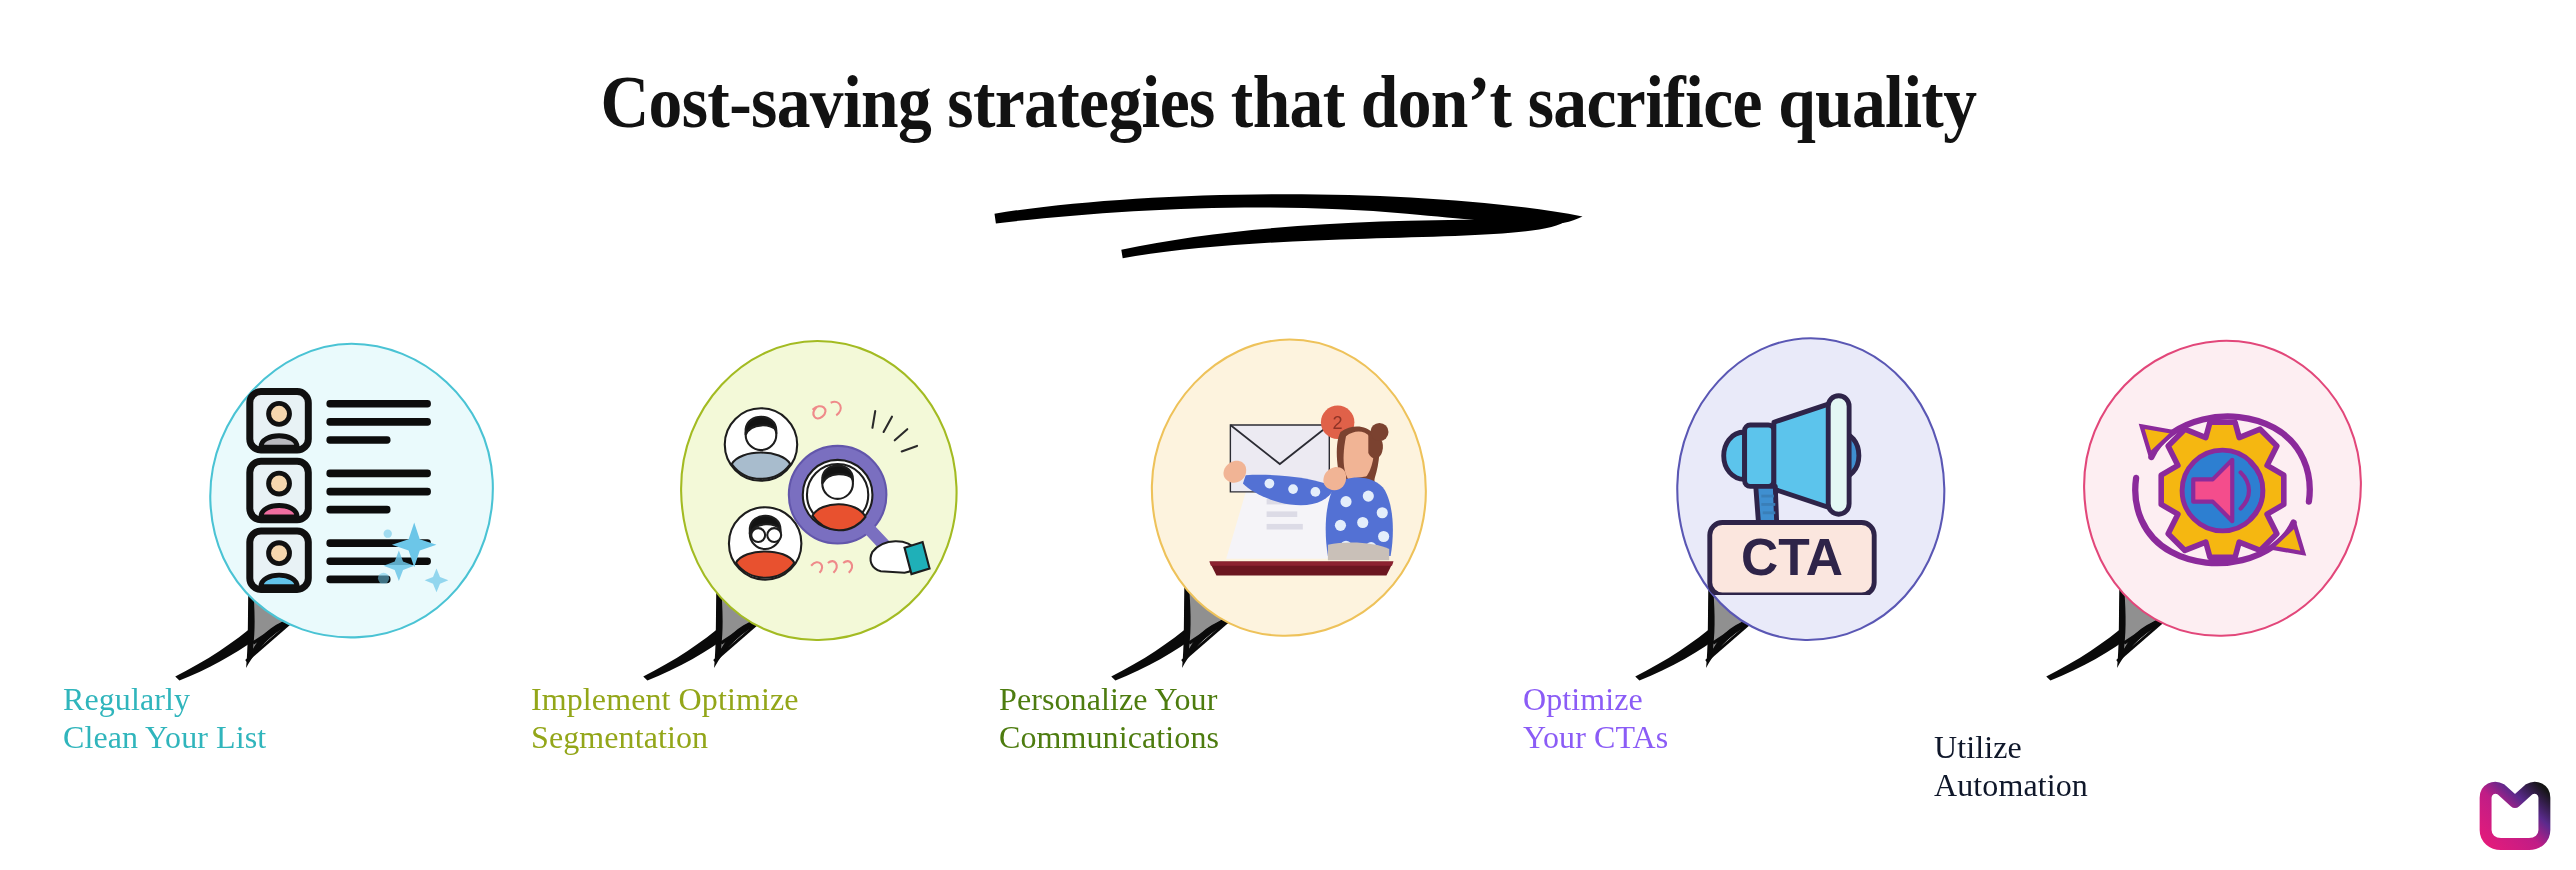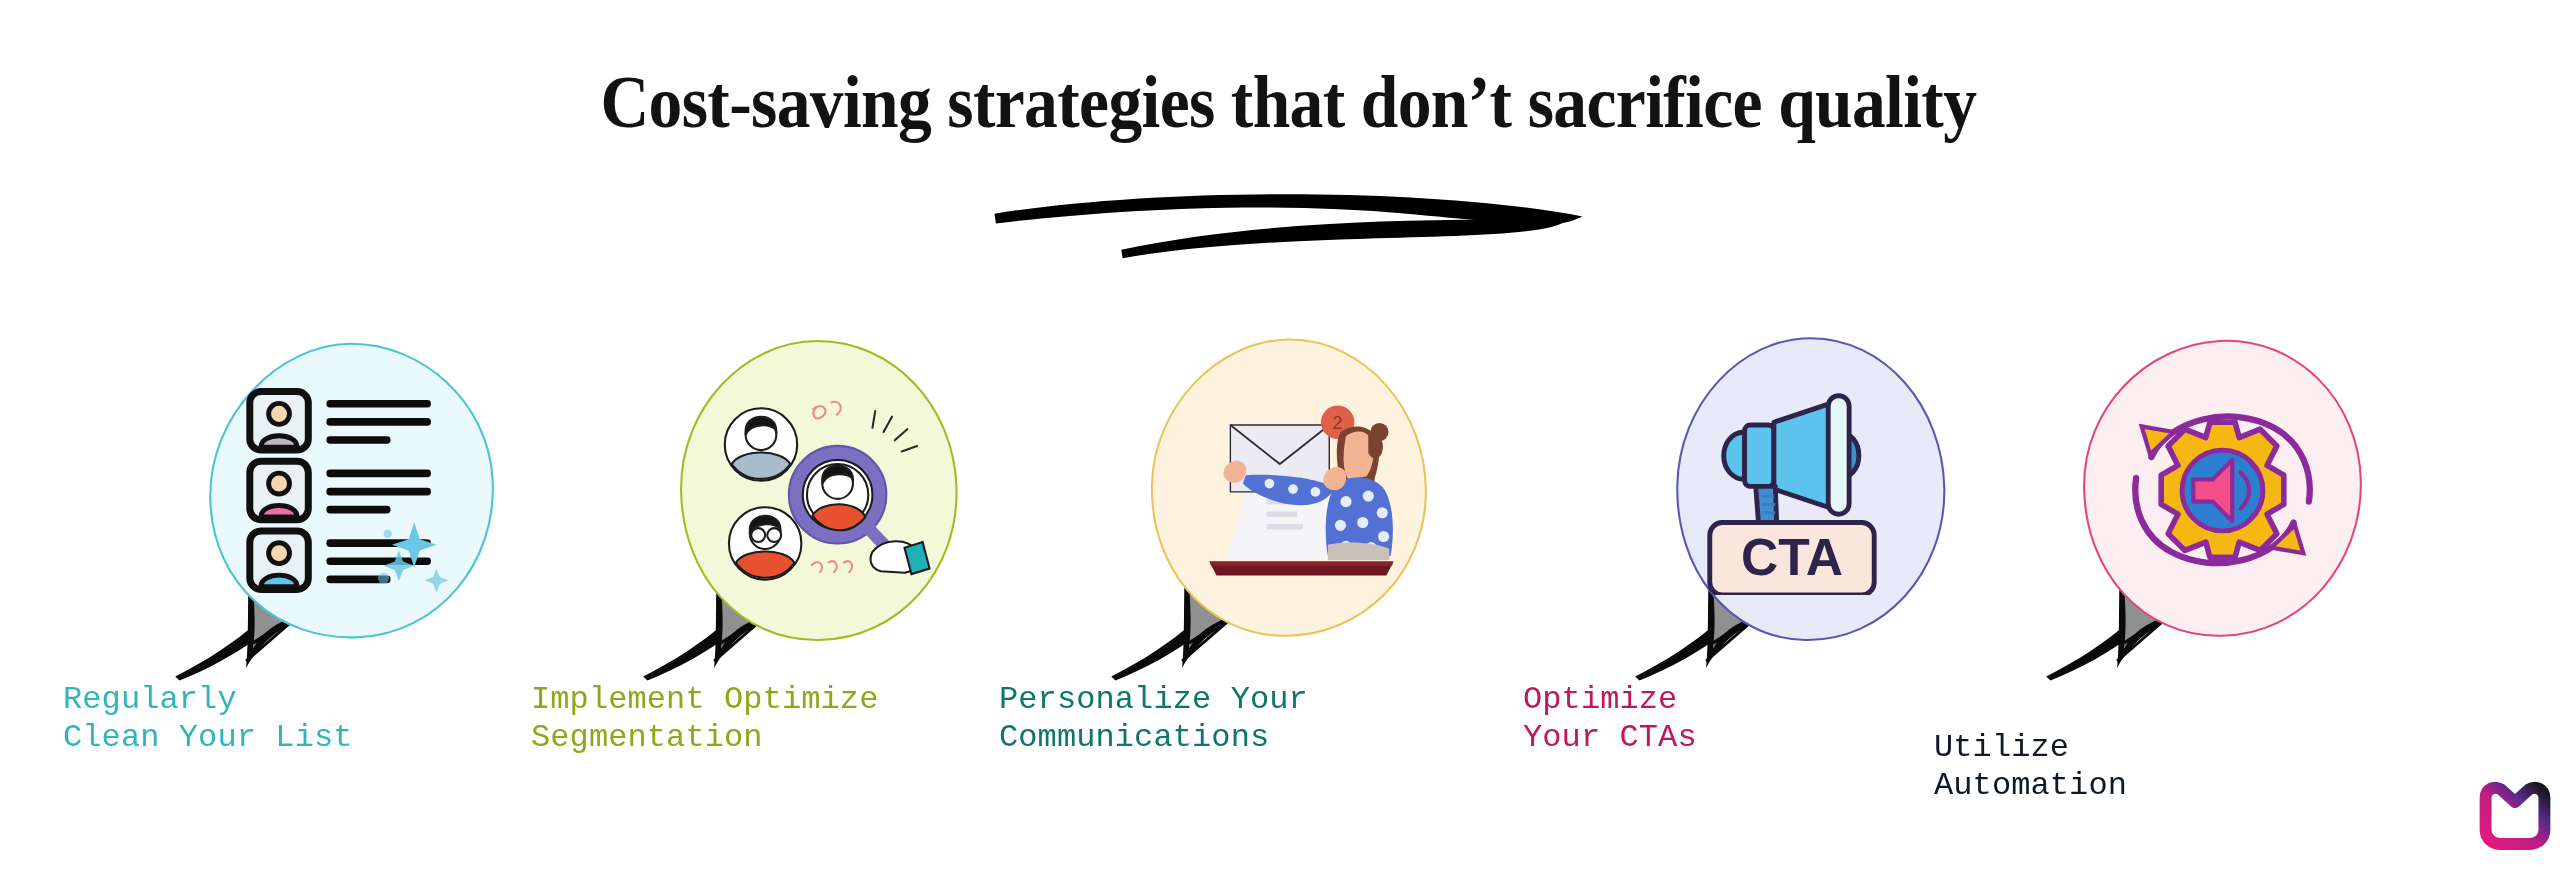--- a/index.html
+++ b/index.html
@@ -80,21 +80,21 @@
     left: 171px;
     top: 557px;
     width: 146px;
     height: 125px;
   }
   .step-label {
     position: absolute;
     left: 63px;
     top: 681px;
     width: 446px;
-    font-family: Liberation Mono, monospace;
+    font-family: Liberation Serif, serif;
     font-size: 32px;
     line-height: 1.18;
     font-weight: 400;
     letter-spacing: 0.1px;
     white-space: pre-line;
   }
 
   
   #brand-logo {
     position: absolute;
@@ -292,21 +292,21 @@
             <circle cx="200" cy="152" r="7"></circle>
           </g>
           <path d="M218 228 C 244 222, 286 224, 306 234 L 306 250 L 218 250 Z" fill="#c9c0b8"></path>
 
           <path d="M70 118 C 78 104, 96 104, 100 116 C 104 130, 92 142, 78 138 C 68 134, 66 126, 70 118 Z" fill="#f1b495"></path>
           <path d="M214 126 C 224 112, 242 114, 244 128 C 246 144, 232 154, 220 148 C 210 143, 210 134, 214 126 Z" fill="#f1b495"></path>
         </g>
       </svg>
     </div>
 
-    <div class="step-label" style="color:#0f766e;">Personalize Your
+    <div class="step-label" style="color:#4d7c0f;">Personalize Your
 Communications</div>
   </div>
 
   <div class="step" style="left:1460px;">
     <div class="arrow">
       <svg viewBox="0 0 210 180" width="146" height="125">
         <g fill="#0a0a0a">
           <path d="M6 172 C 50 150, 92 122, 122 96 L 132 110 C 100 136, 56 160, 12 178 Z"></path>
           <path d="M112 18 C 128 48, 150 72, 196 86 C 156 100, 126 126, 108 160 C 112 122, 110 66, 112 18 Z"></path>
           <path d="M118 40 C 130 62, 150 78, 180 86 C 150 94, 130 110, 118 132 C 122 100, 120 70, 118 40 Z" fill="#ffffff" opacity="0.55"></path>
@@ -333,21 +333,21 @@
         </g>
         <g stroke="#3a7fb8" stroke-width="4">
           <path d="M88 158 L 106 158"></path>
             <path d="M88 170 L 108 170"></path>
             <path d="M90 182 L 108 182"></path>
         </g>
         <text x="132" y="272" text-anchor="middle" font-family="Liberation Sans, sans-serif" font-size="74" font-weight="bold" fill="#2e2449">CTA</text>
       </svg>
     </div>
 
-    <div class="step-label" style="color:#be185d;">Optimize
+    <div class="step-label" style="color:#8b5cf6;">Optimize
 Your CTAs</div>
   </div>
 
   <div class="step" style="left:1871px;">
     <div class="arrow">
       <svg viewBox="0 0 210 180" width="146" height="125">
         <g fill="#0a0a0a">
           <path d="M6 172 C 50 150, 92 122, 122 96 L 132 110 C 100 136, 56 160, 12 178 Z"></path>
           <path d="M112 18 C 128 48, 150 72, 196 86 C 156 100, 126 126, 108 160 C 112 122, 110 66, 112 18 Z"></path>
           <path d="M118 40 C 130 62, 150 78, 180 86 C 150 94, 130 110, 118 132 C 122 100, 120 70, 118 40 Z" fill="#ffffff" opacity="0.55"></path>

